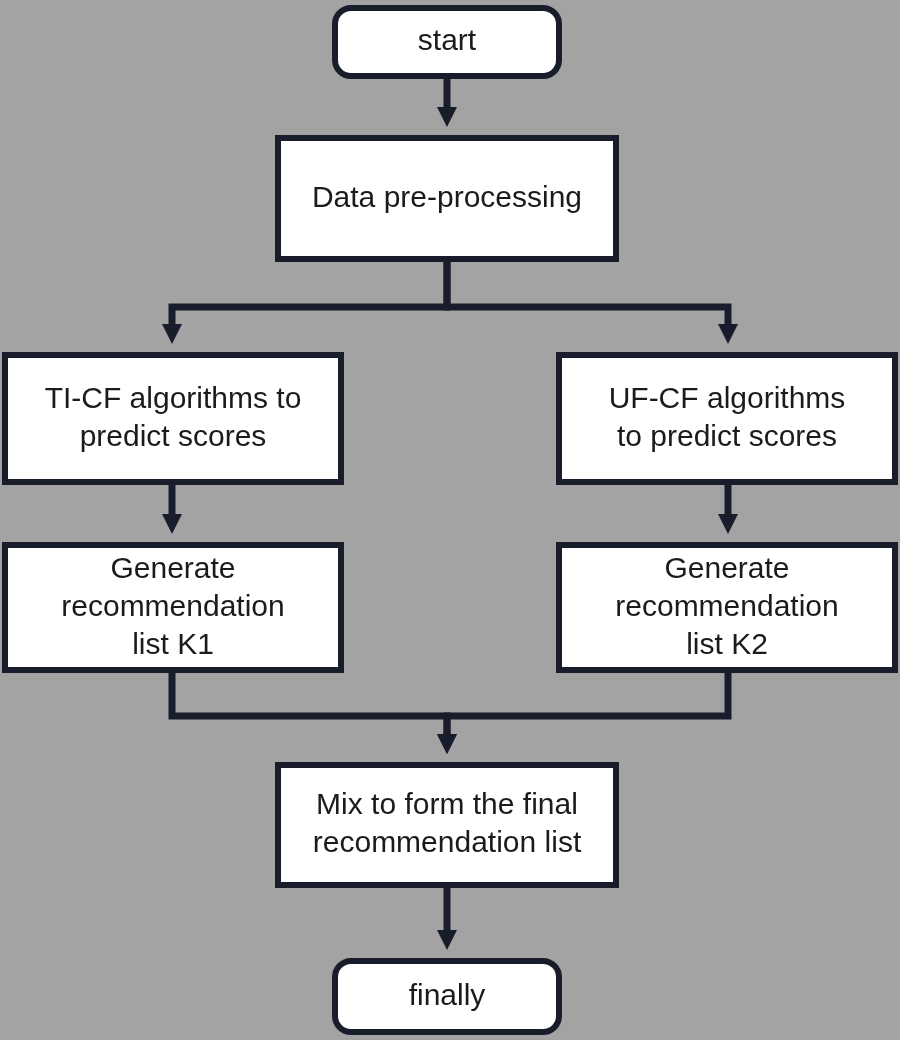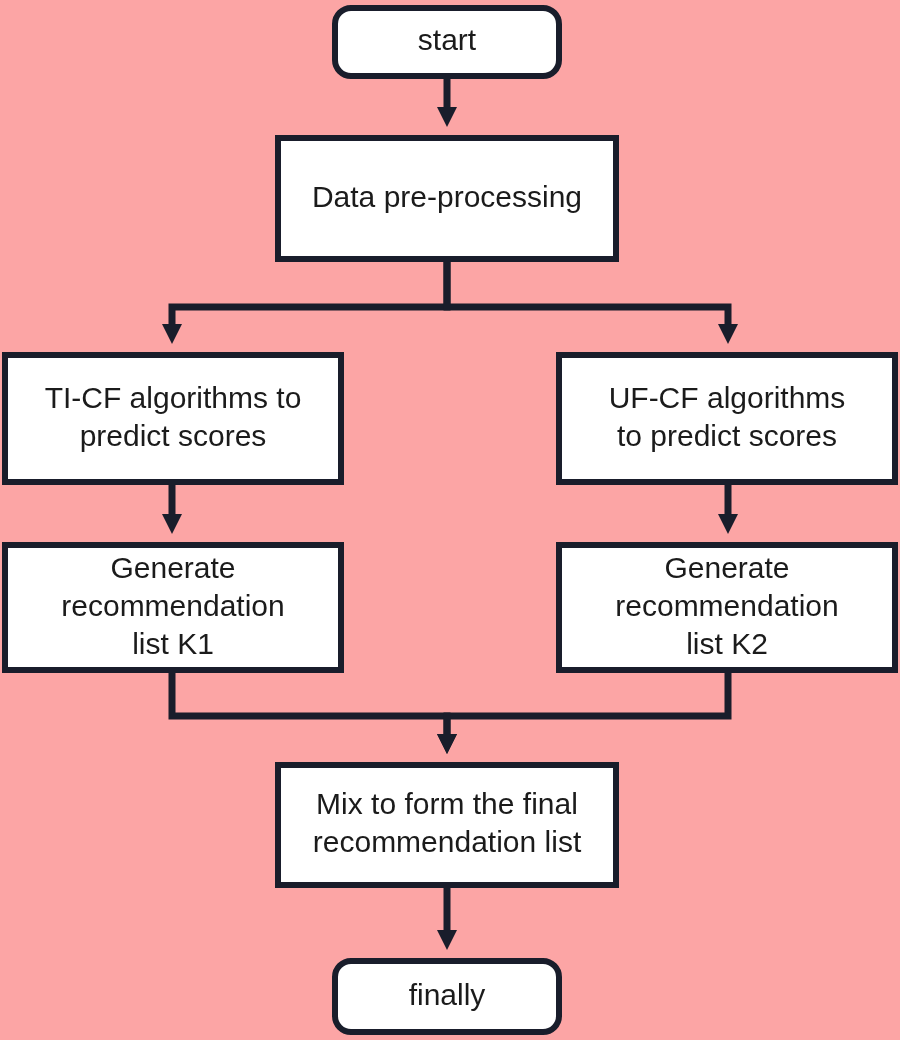--- a/index.html
+++ b/index.html
@@ -10,21 +10,21 @@
   body {
     width: 900px;
     height: 1040px;
     font-family: "Liberation Sans", sans-serif;
     overflow: hidden;
   }
   #flowchart-root {
     position: relative;
     width: 900px;
     height: 1040px;
-    background: #fca5a5;
+    background: #a3a3a3;
   }
   svg#flowchart-svg {
     display: block;
     width: 900px;
     height: 1040px;
   }
   .node-shape {
     fill: #ffffff;
   }
   .node-label {

